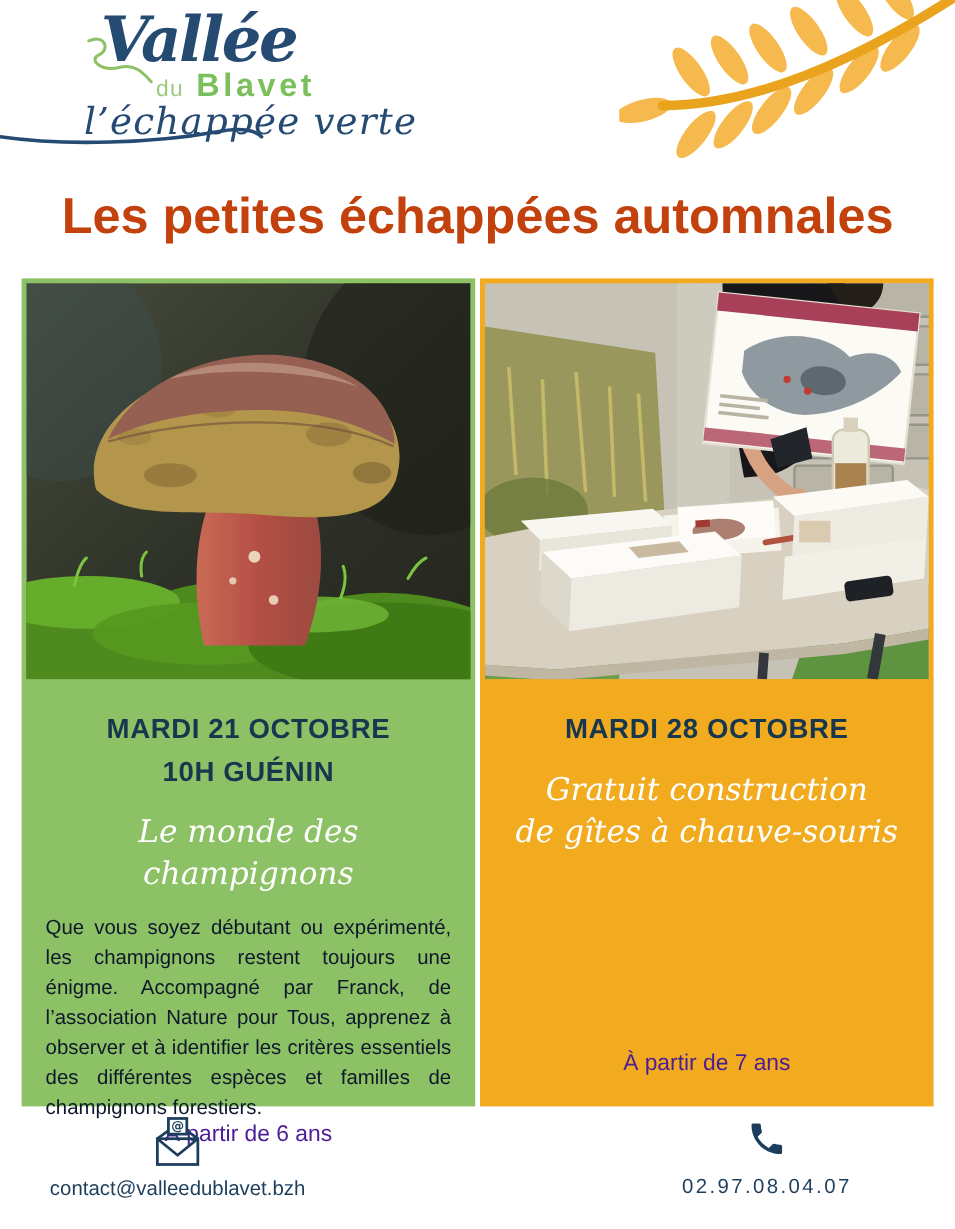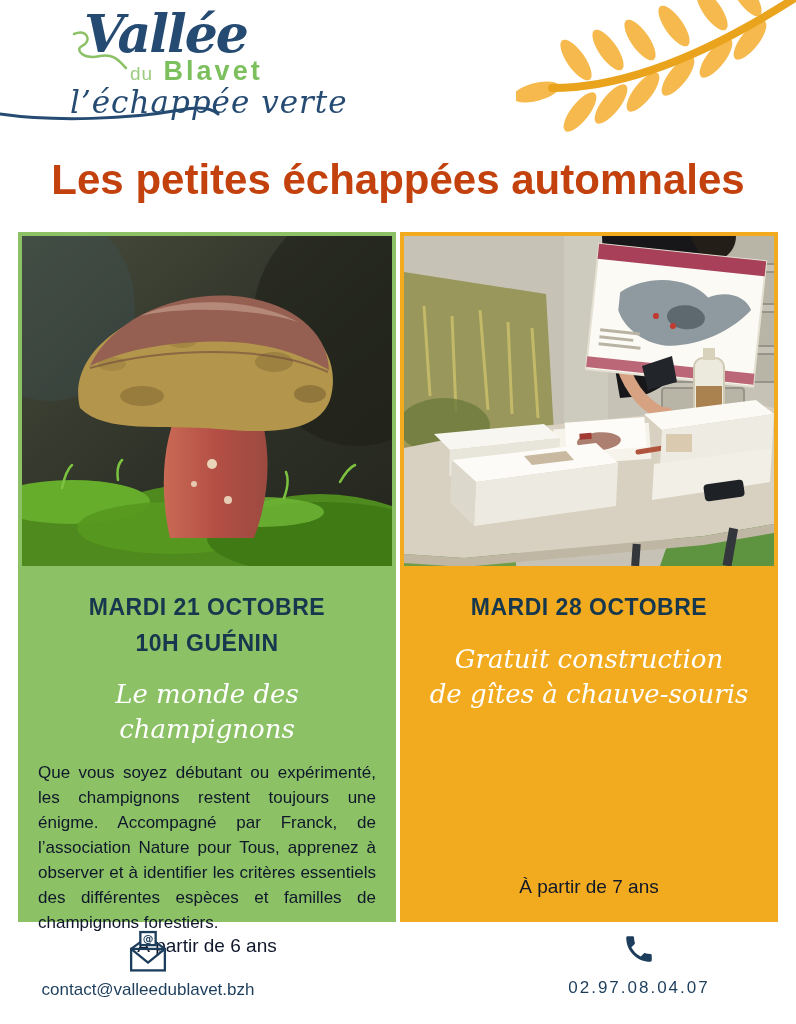--- a/index.html
+++ b/index.html
@@ -47,21 +47,21 @@
     line-height:1.55;text-align:center;
   }
   .script-line{
     font-family:"DejaVu Serif", serif;font-style:italic;
     font-size:26px;color:#ffffff;line-height:1.35;text-align:center;margin-top:16px;
   }
   .desc{
     font-size:17px;line-height:25px;text-align:justify;color:#0f172a;
     margin:13px 0 0;align-self:stretch;
   }
-  .age{margin-top:auto;font-size:19px;color:#0f172a;text-align:center;padding-bottom:8px;}
+  .age{margin-top:auto;font-size:19px;color:#4c1d95;text-align:center;padding-bottom:8px;}
   
   .footer{position:absolute;left:0;top:922px;width:796px;height:102px;}
   .f-email{position:absolute;left:33px;top:8px;width:230px;text-align:center;}
   .f-email .mail-icon{width:46px;height:44px;margin:0 auto 2px;}
   .f-email-text{font-size:17px;color:#1C3E5C;}
   .f-center{position:absolute;left:275px;top:24px;width:270px;text-align:center;color:#1C3E5C;}
   .f-note{font-size:20px;line-height:1.3;}
   .f-url{font-size:21px;font-weight:700;line-height:1.3;}
   .f-phone{position:absolute;left:539px;top:10px;width:200px;text-align:center;}
   .f-phone .phone-icon{width:34px;height:34px;margin:0 auto 8px;}

